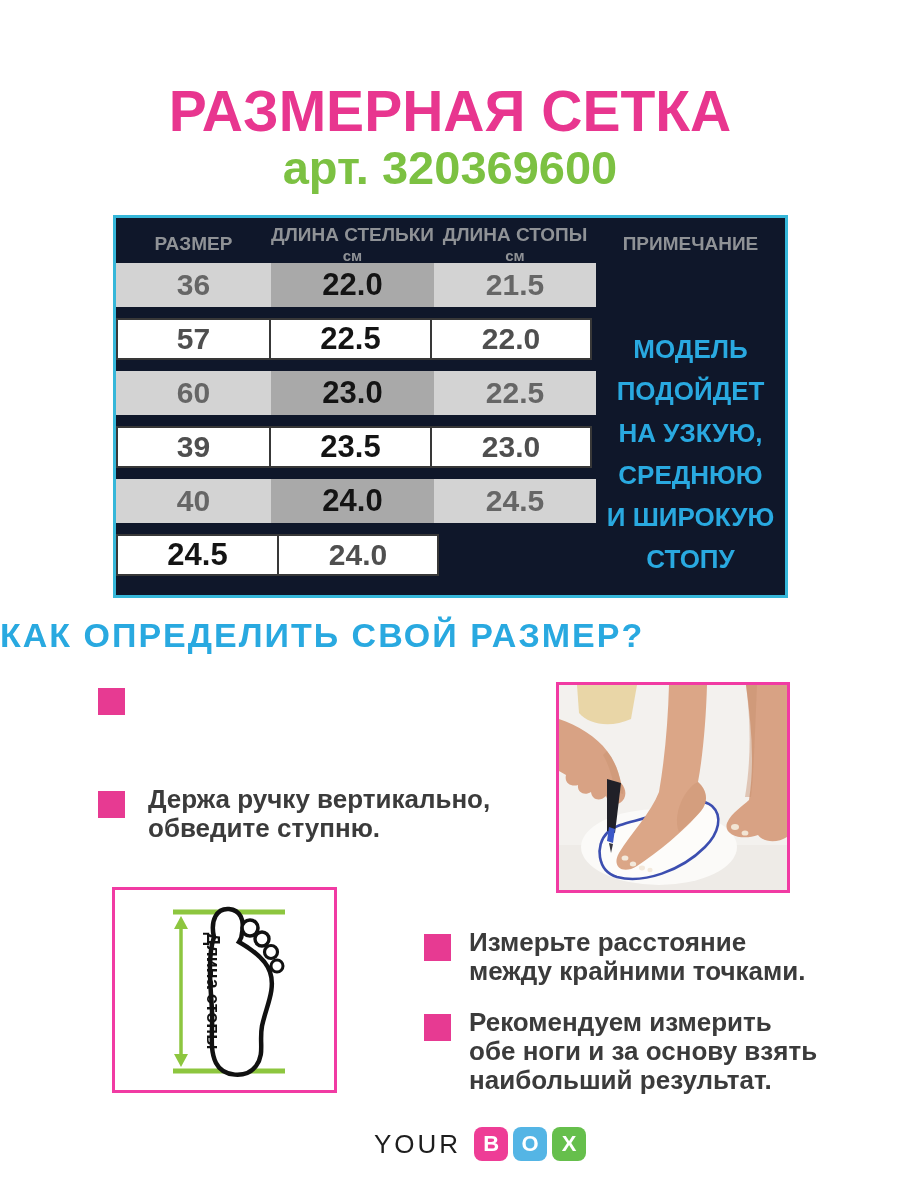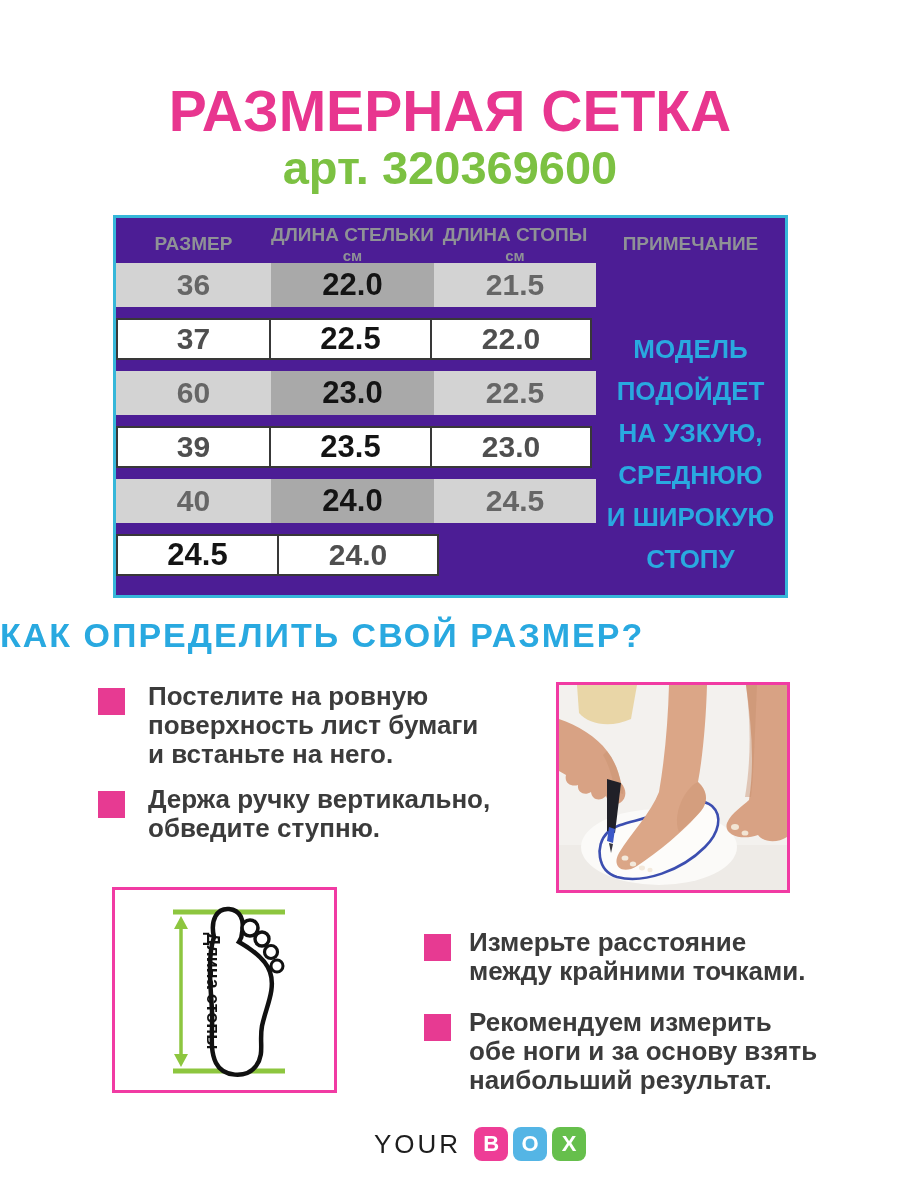--- a/index.html
+++ b/index.html
@@ -17,21 +17,21 @@
     color:#e8368f; letter-spacing:0;
   }
   .sub-title {
     position:absolute; top:140px; left:0; width:100%;
     text-align:center; font-size:47px; font-weight:700; color:#7cc142;
   }
 
   
   .size-table {
     position:absolute; left:113px; top:215px; width:675px; height:383px;
-    border:3px solid #36b7d9; background:#4c1d95;
+    border:3px solid #36b7d9; background:#0f172a;
   }
   .t-header { position:absolute; left:0; top:6px; width:669px; display:flex; }
   .t-header .hcol { text-align:center; color:#8f9296; font-weight:700; }
   .t-header .hc0 { width:155px; font-size:19px; padding-top:9px; }
   .t-header .hc1 { width:163px; font-size:19px; }
   .t-header .hc2 { width:162px; font-size:19px; }
   .t-header .hc3 { width:189px; font-size:19px; padding-top:9px; }
   .t-header .unit { font-size:15px; font-weight:700; color:#8f9296; margin-top:1px; }
 
   .t-rows { position:absolute; left:0; top:45px; width:480px; }
@@ -135,21 +135,21 @@
       <div class="hcol hc3">ПРИМЕЧАНИЕ</div>
     </div>
 
     <div class="t-rows">
         <div class="t-row shaded">
           <div class="t-cell c0">36</div>
           <div class="t-cell c1">22.0</div>
           <div class="t-cell c2">21.5</div>
         </div>
         <div class="t-row bordered">
-          <div class="t-cell c0">37</div>
+          <div class="t-cell c0">57</div>
           <div class="t-cell c1">22.5</div>
           <div class="t-cell c2">22.0</div>
         </div>
         <div class="t-row shaded">
           <div class="t-cell c0">60</div>
           <div class="t-cell c1">23.0</div>
           <div class="t-cell c2">22.5</div>
         </div>
         <div class="t-row bordered">
           <div class="t-cell c0">39</div>
@@ -171,23 +171,20 @@
 ПОДОЙДЕТ
 НА УЗКУЮ,
 СРЕДНЮЮ
 И ШИРОКУЮ
 СТОПУ</div>
   </div>
 
   <div class="section-heading">КАК ОПРЕДЕЛИТЬ СВОЙ РАЗМЕР?</div>
 
   <div class="bullet b1"></div>
-  <div class="instr i1">Постелите на ровную
-поверхность лист бумаги
-и встаньте на него.</div>
 
   <div class="bullet b2"></div>
   <div class="instr i2">Держа ручку вертикально,
 обведите ступню.</div>
 
   <div class="photo-frame">
     <svg width="228" height="205" viewBox="0 0 228 205">
       <rect x="0" y="0" width="228" height="205" fill="#f3f1ee"></rect>
       <rect x="0" y="160" width="228" height="45" fill="#e9e6e1" opacity="0.55"></rect>
 

